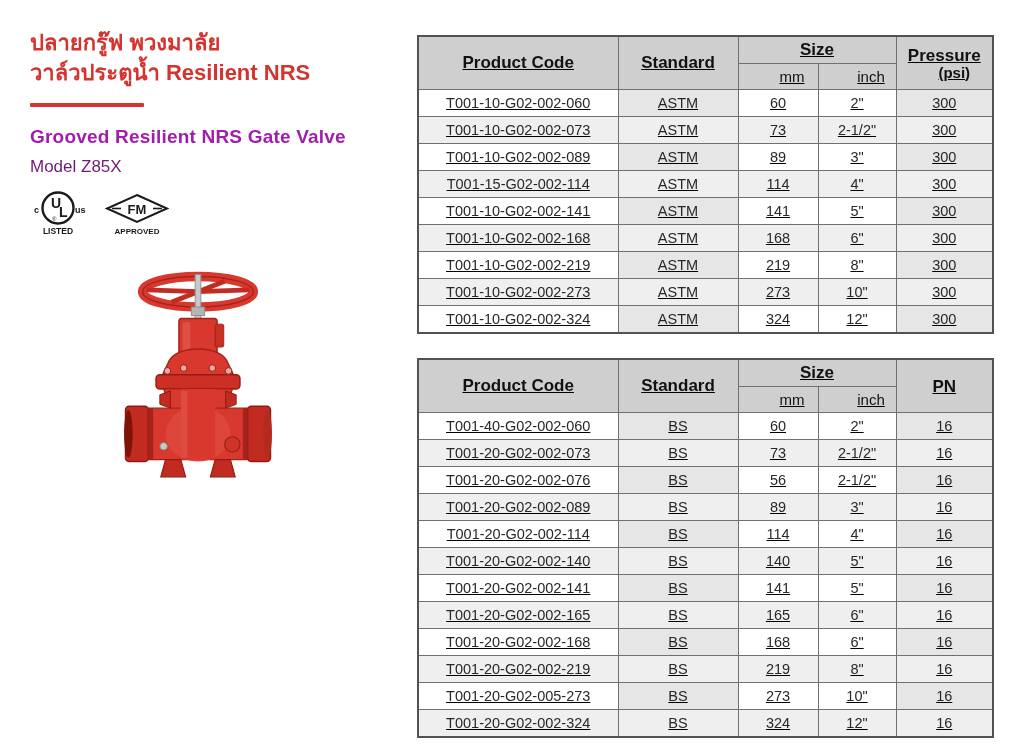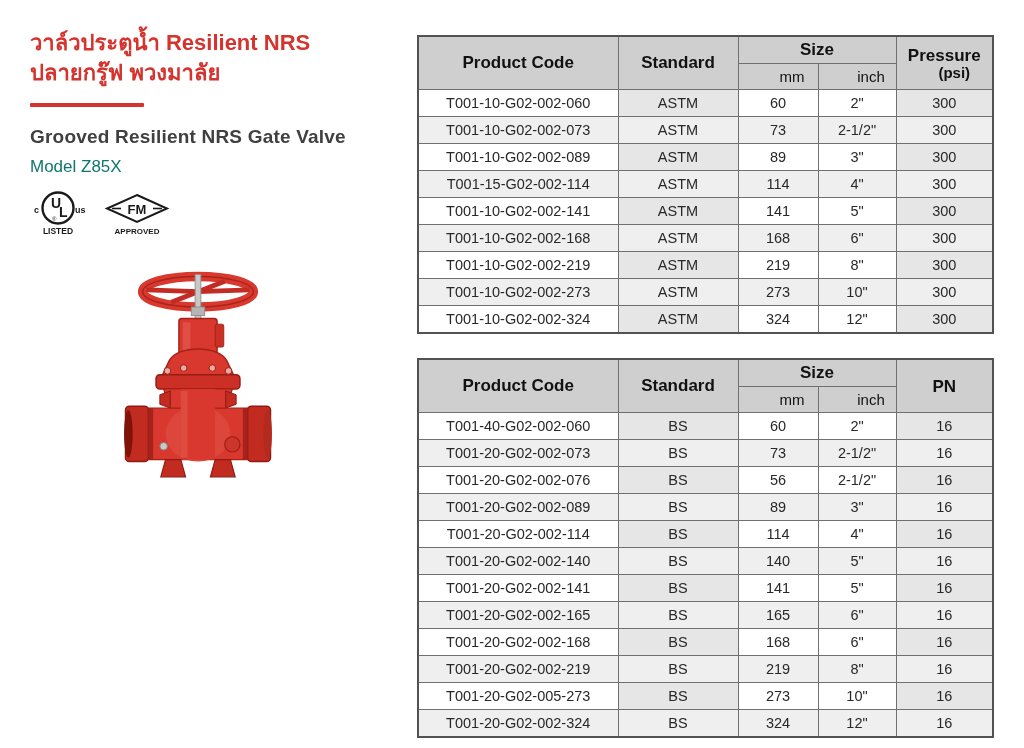--- a/index.html
+++ b/index.html
@@ -5,26 +5,26 @@
   html,body{margin:0;padding:0;}
   body{
     width:1024px;height:748px;background:#ffffff;position:relative;overflow:hidden;
     font-family:"Liberation Sans","DejaVu Sans",sans-serif;
     -webkit-font-smoothing:antialiased;
   }
   
   .left-col{position:absolute;left:30px;top:28px;width:380px;}
   .title-th{color:#d5332e;font-size:22px;font-weight:700;line-height:30px;margin:0;}
   .red-rule{width:114px;height:4px;background:#d5332e;margin-top:15px;border-radius:1px;}
-  .title-en{color:#404040;font-size:19px;font-weight:700;margin:19px 0 0 0;letter-spacing:.2px;}
-  .model{color:#0f766e;font-size:17px;font-weight:500;margin-top:9px;}
+  .title-en{color:#a21caf;font-size:19px;font-weight:700;margin:19px 0 0 0;letter-spacing:.2px;}
+  .model{color:#701a75;font-size:17px;font-weight:500;margin-top:9px;}
   .badges{display:flex;align-items:flex-end;gap:12px;margin-top:12px;}
   .valve-wrap{margin-top:28px;margin-left:82px;width:172px;}
   
-  .right-col{position:absolute;left:417px;top:35px;width:516px;}
+  .right-col{position:absolute;left:417px;top:35px;width:516px;text-decoration:underline;}
   table.spec{
     border-collapse:collapse;width:575px;table-layout:fixed;
     color:#282828;border:2px solid #525252;
   }
   table.spec + table.spec{margin-top:24px;}
   .spec th,.spec td{border:1px solid #707070;text-align:center;padding:0;overflow:hidden;white-space:nowrap;}
   .spec thead th{background:#cfcfcf;font-size:17px;font-weight:700;height:26px;color:#111;}
   .spec thead th.h-sub{font-size:15px;font-weight:400;height:25px;padding-left:28px;}
   .spec thead th .h-line2{font-size:15px;font-weight:700;line-height:16px;margin-left:20px;}
   .spec thead th .h-line1{line-height:19px;}
@@ -32,22 +32,22 @@
   .spec tbody tr:nth-child(even) td{background:#efefef;}
   .spec tbody td.g{background:#e6e6e6;}
   
   .badge-svg text{font-family:"Liberation Sans","DejaVu Sans",sans-serif;}
 </style>
 </head>
 <body>
 
 <div class="left-col">
   <h1 class="title-th">
+    <span style="display:block">ปลายกรู๊ฟ พวงมาลัย</span>
     <span style="display:block">วาล์วประตูน้ำ Resilient NRS</span>
-    <span style="display:block">ปลายกรู๊ฟ พวงมาลัย</span>
   </h1>
   <div class="red-rule"></div>
   <h2 class="title-en">Grooved Resilient NRS Gate Valve</h2>
   <div class="model">Model Z85X</div>
 
   <div class="badges">
 
     <svg class="badge-svg" width="62" height="48" viewBox="0 0 62 48">
       <circle cx="28" cy="19" r="15.5" fill="none" stroke="#1a1a1a" stroke-width="2.4"></circle>
       <text x="21" y="19" font-size="14" font-weight="700" fill="#1a1a1a">U</text>

